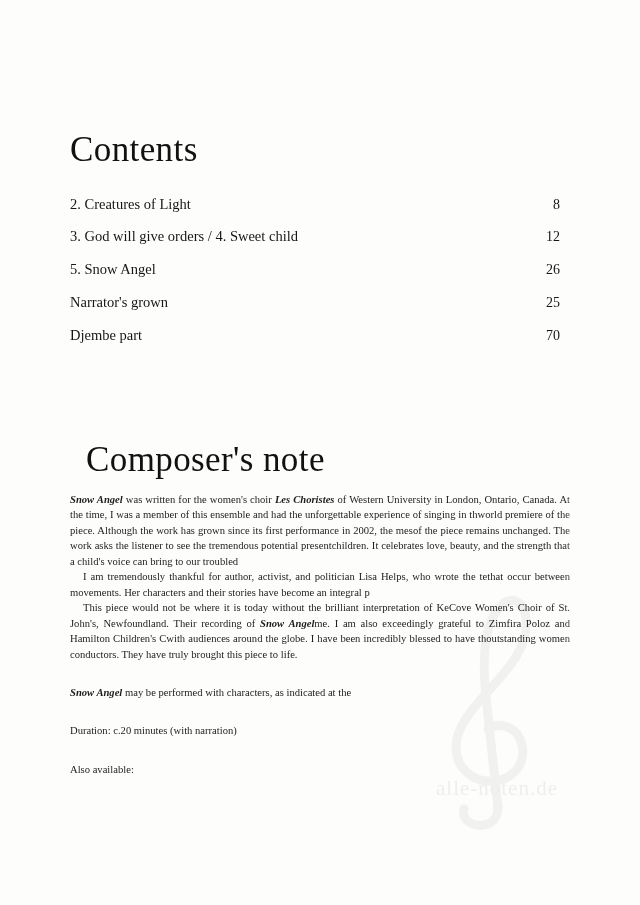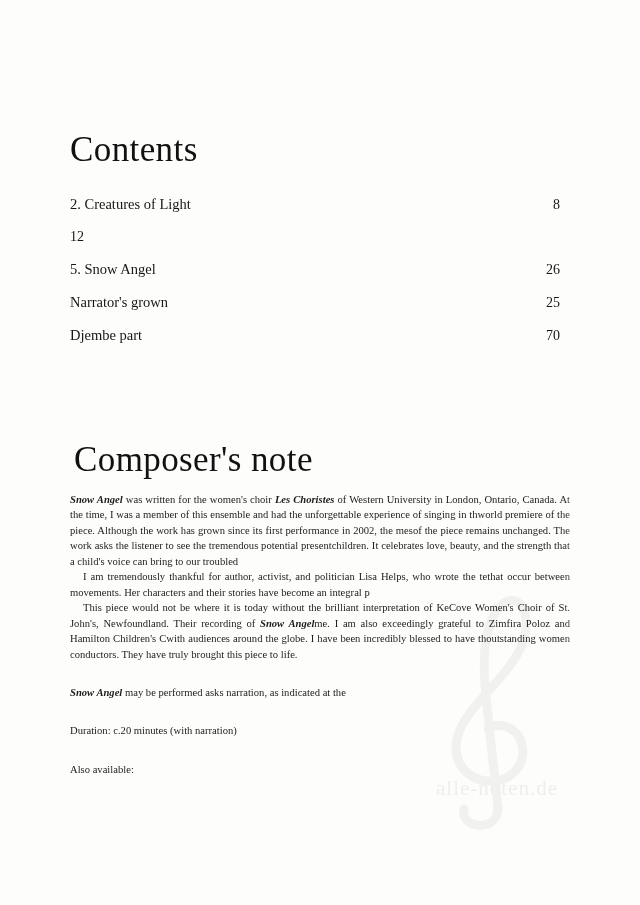--- a/index.html
+++ b/index.html
@@ -79,21 +79,21 @@
     align-items: baseline;
     justify-content: space-between;
     font-size: 14.5px;
     line-height: 1.1;
     padding: 8.5px 0;
     color: #161616;
   }
   .toc-label { white-space: nowrap; }
   .toc-page { font-size: 14px; color: #161616; }
 
-  #composer-title { position: absolute; top: 440px; left: 4px; }
+  #composer-title { position: absolute; top: 440px; left: 16px; }
 
   .note {
     position: absolute;
     top: 492px;
     left: 0;
     width: 500px;
     font-size: 10.6px;
     line-height: 1.46;
     text-align: justify;
     color: #1c1c1c;
@@ -136,20 +136,21 @@
   <div class="content">
 
     <h1 class="section-title" id="contents-title">Contents</h1>
 
     <div class="toc">
       <div class="toc-row">
         <span class="toc-label">2. Creatures of Light</span>
         <span class="toc-page">8</span>
       </div>
       <div class="toc-row">
+        <span class="toc-label">3. God will give orders / 4. Sweet child</span>
         <span class="toc-page">12</span>
       </div>
       <div class="toc-row">
         <span class="toc-label">5. Snow Angel</span>
         <span class="toc-page">26</span>
       </div>
       <div class="toc-row">
         <span class="toc-label">Narrator's grown</span>
         <span class="toc-page">25</span>
       </div>
@@ -159,21 +160,21 @@
       </div>
     </div>
 
     <h1 class="section-title" id="composer-title">Composer's note</h1>
 
     <div class="note">
       <p><em>Snow Angel</em><span> was written for the women's choir </span><em>Les Choristes</em><span> of Western University in London, Ontario, Canada. At the time, I was a member of this ensemble and had the unforgettable experience of singing in th</span><span>world premiere of the piece. Although the work has grown since its first performance in 2002, the mes</span><span>of the piece remains unchanged. The work asks the listener to see the tremendous potential present</span><span>children. It celebrates love, beauty, and the strength that a child's voice can bring to our troubled </span></p>
       <p class="indent"><span>I am tremendously thankful for author, activist, and politician Lisa Helps, who wrote the te</span><span>that occur between movements. Her characters and their stories have become an integral p</span></p>
       <p class="indent"><span>This piece would not be where it is today without the brilliant interpretation of Ke</span><span>Cove Women's Choir of St. John's, Newfoundland. Their recording of </span><em>Snow Angel</em><span>me. I am also exceedingly grateful to Zimfira Poloz and Hamilton Children's C</span><span>with audiences around the globe. I have been incredibly blessed to have th</span><span>outstanding women conductors. They have truly brought this piece to life.</span></p>
       <div class="gap-lg"></div>
-      <p><em>Snow Angel</em><span> may be performed asks narration, as indicated at the </span></p>
+      <p><em>Snow Angel</em><span> may be performed with characters, as indicated at the </span></p>
       <div class="gap-lg"></div>
       <p>Duration: c.20 minutes (with narration)</p>
       <div class="gap-lg"></div>
       <p>Also available:</p>
     </div>
 
   </div>
 
   <div class="fade-right"></div>
 </div>

